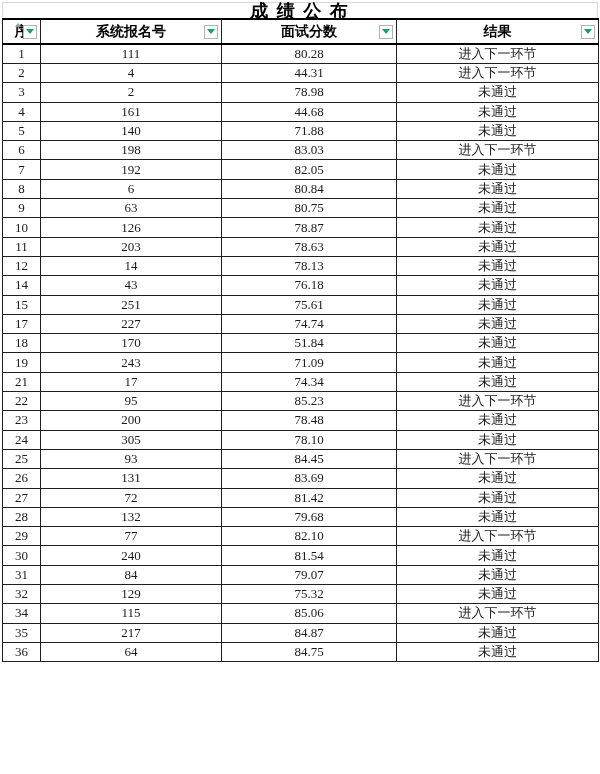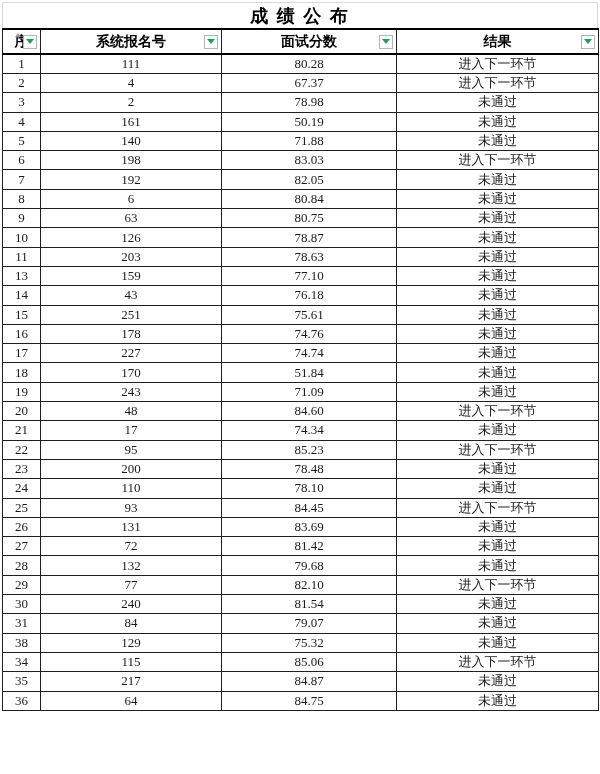--- a/index.html
+++ b/index.html
@@ -8,21 +8,21 @@
     background: #ffffff;
     font-family: "Liberation Serif", "DejaVu Serif", serif;
     overflow: hidden;
   }
   .sheet {
     position: absolute;
     left: 2px; top: 2px;
     width: 596px;
   }
   .title-row {
-    height: 26px;
+    height: 16px;
     border: 1px solid #d8d8d8;
     border-bottom: none;
     display: flex;
     align-items: center;
     justify-content: center;
     font-size: 18px;
     font-weight: bold;
     color: #000000;
     letter-spacing: 2px;
   }
@@ -144,33 +144,33 @@
     <tbody>
         <tr>
           <td>1</td>
           <td>111</td>
           <td>80.28</td>
           <td>进入下一环节</td>
         </tr>
         <tr>
           <td>2</td>
           <td>4</td>
-          <td>67.37</td>
+          <td>44.31</td>
           <td>进入下一环节</td>
         </tr>
         <tr>
           <td>3</td>
           <td>2</td>
           <td>78.98</td>
           <td>未通过</td>
         </tr>
         <tr>
           <td>4</td>
           <td>161</td>
-          <td>50.19</td>
+          <td>44.68</td>
           <td>未通过</td>
         </tr>
         <tr>
           <td>5</td>
           <td>140</td>
           <td>71.88</td>
           <td>未通过</td>
         </tr>
         <tr>
           <td>6</td>
@@ -202,88 +202,76 @@
           <td>78.87</td>
           <td>未通过</td>
         </tr>
         <tr>
           <td>11</td>
           <td>203</td>
           <td>78.63</td>
           <td>未通过</td>
         </tr>
         <tr>
-          <td>13</td>
-          <td>159</td>
-          <td>77.10</td>
+          <td>12</td>
+          <td>14</td>
+          <td>78.13</td>
           <td>未通过</td>
         </tr>
         <tr>
           <td>14</td>
           <td>43</td>
           <td>76.18</td>
           <td>未通过</td>
         </tr>
         <tr>
           <td>15</td>
           <td>251</td>
           <td>75.61</td>
           <td>未通过</td>
         </tr>
         <tr>
-          <td>16</td>
-          <td>178</td>
-          <td>74.76</td>
-          <td>未通过</td>
-        </tr>
-        <tr>
           <td>17</td>
           <td>227</td>
           <td>74.74</td>
           <td>未通过</td>
         </tr>
         <tr>
           <td>18</td>
           <td>170</td>
           <td>51.84</td>
           <td>未通过</td>
         </tr>
         <tr>
           <td>19</td>
           <td>243</td>
           <td>71.09</td>
           <td>未通过</td>
         </tr>
         <tr>
-          <td>20</td>
-          <td>48</td>
-          <td>84.60</td>
-          <td>进入下一环节</td>
-        </tr>
-        <tr>
           <td>21</td>
           <td>17</td>
           <td>74.34</td>
           <td>未通过</td>
         </tr>
         <tr>
           <td>22</td>
           <td>95</td>
           <td>85.23</td>
           <td>进入下一环节</td>
         </tr>
         <tr>
           <td>23</td>
           <td>200</td>
           <td>78.48</td>
           <td>未通过</td>
         </tr>
         <tr>
           <td>24</td>
-          <td>110</td>
+          <td>305</td>
           <td>78.10</td>
           <td>未通过</td>
         </tr>
         <tr>
           <td>25</td>
           <td>93</td>
           <td>84.45</td>
           <td>进入下一环节</td>
         </tr>
         <tr>
@@ -316,21 +304,21 @@
           <td>81.54</td>
           <td>未通过</td>
         </tr>
         <tr>
           <td>31</td>
           <td>84</td>
           <td>79.07</td>
           <td>未通过</td>
         </tr>
         <tr>
-          <td>38</td>
+          <td>32</td>
           <td>129</td>
           <td>75.32</td>
           <td>未通过</td>
         </tr>
         <tr>
           <td>34</td>
           <td>115</td>
           <td>85.06</td>
           <td>进入下一环节</td>
         </tr>

